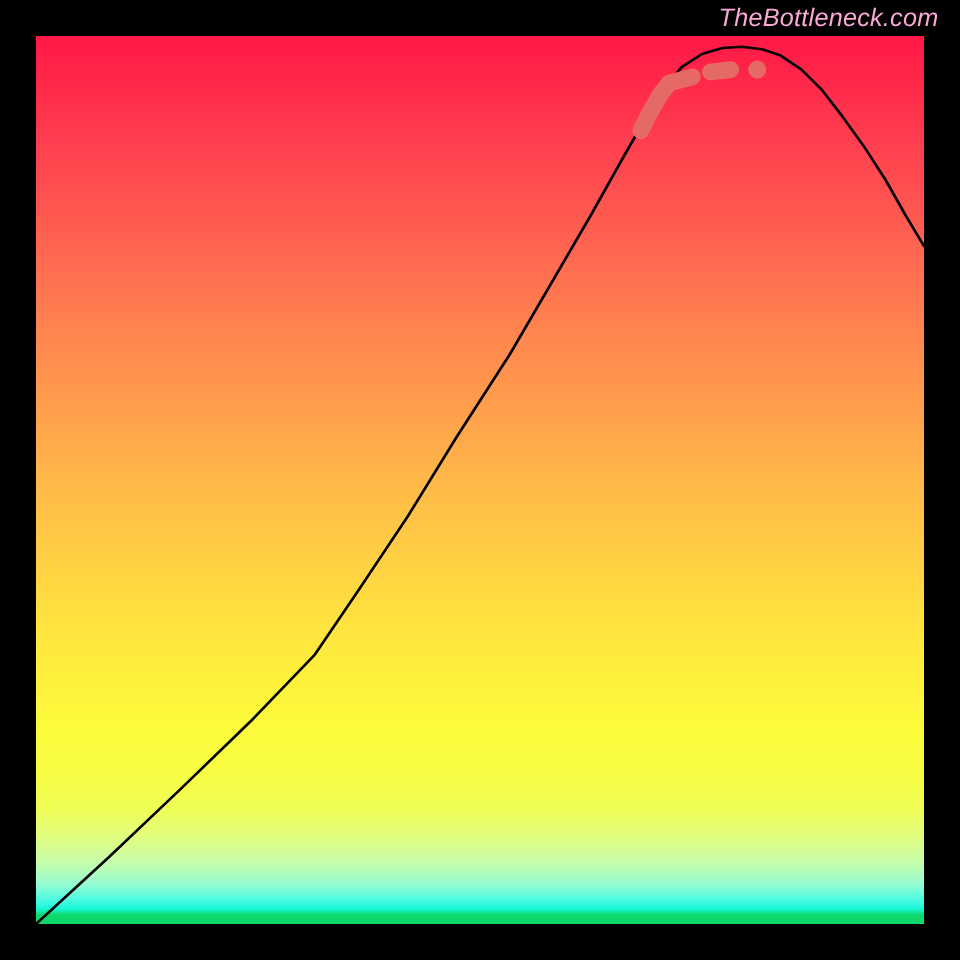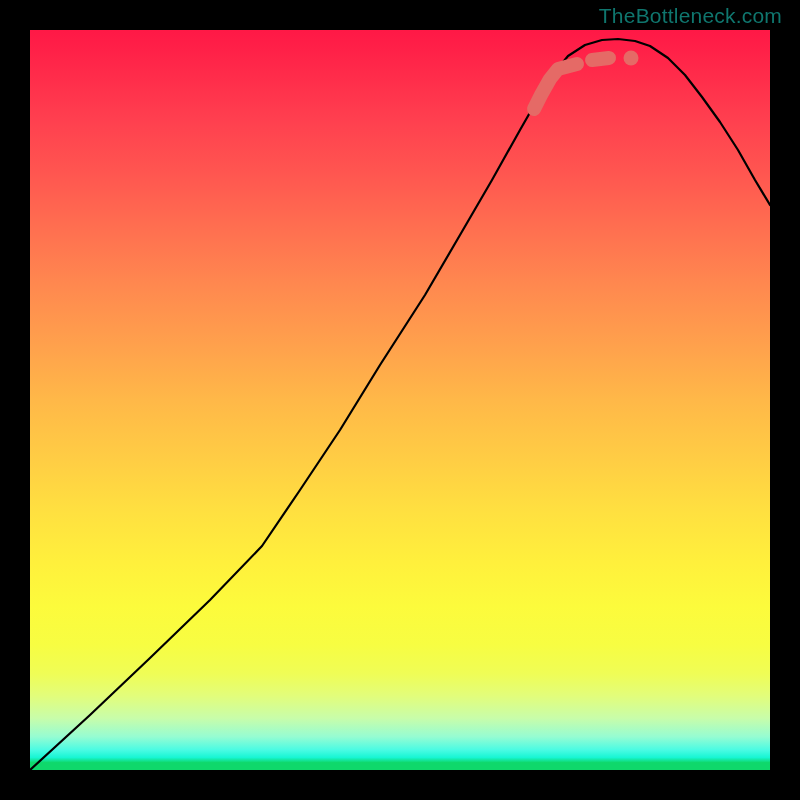--- a/index.html
+++ b/index.html
@@ -8,24 +8,25 @@
     height: 800px;
     background: #000000;
     position: relative;
     overflow: hidden;
     font-family: Arial, Helvetica, sans-serif;
   }
   .attribution {
     position: absolute;
     top: 4px;
     right: 18px;
-    color: #0f766e;
+    color: #f9a8d4;
     font-size: 21px;
     font-weight: 400;
     letter-spacing: 0.2px;
+    font-style: italic;
   }
   .chart-stage {
     position: absolute;
     left: 30px;
     top: 30px;
     width: 740px;
     height: 740px;
   }
   .gradient-bg {
     position: absolute;

